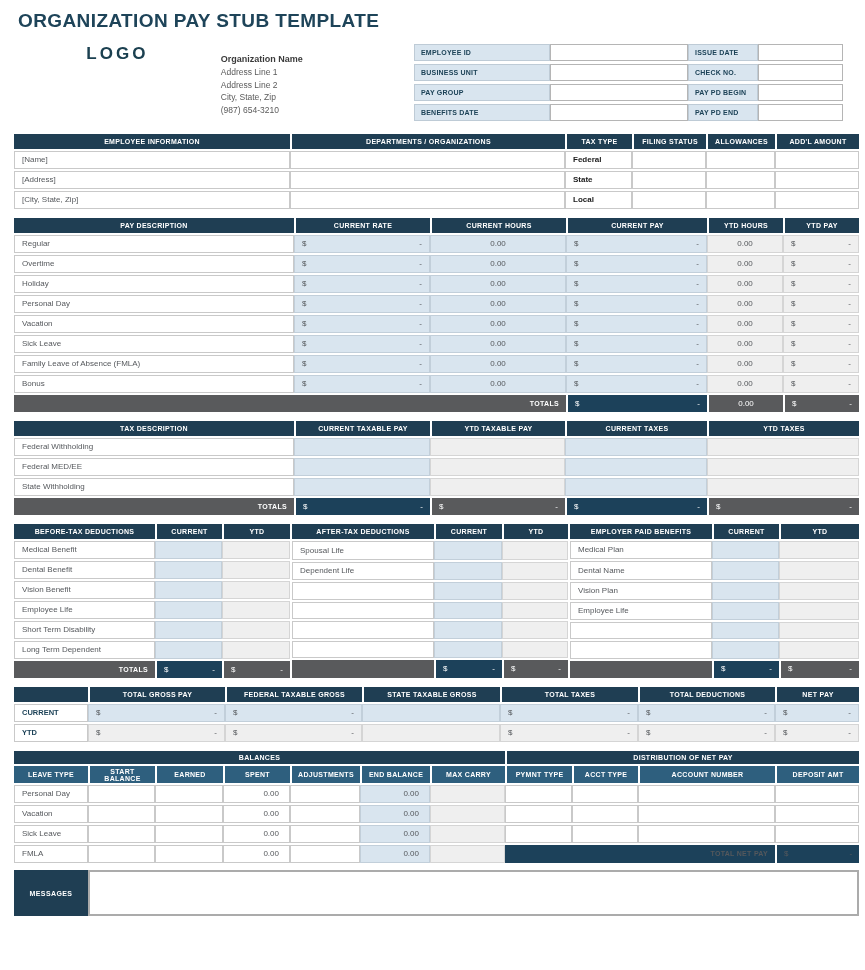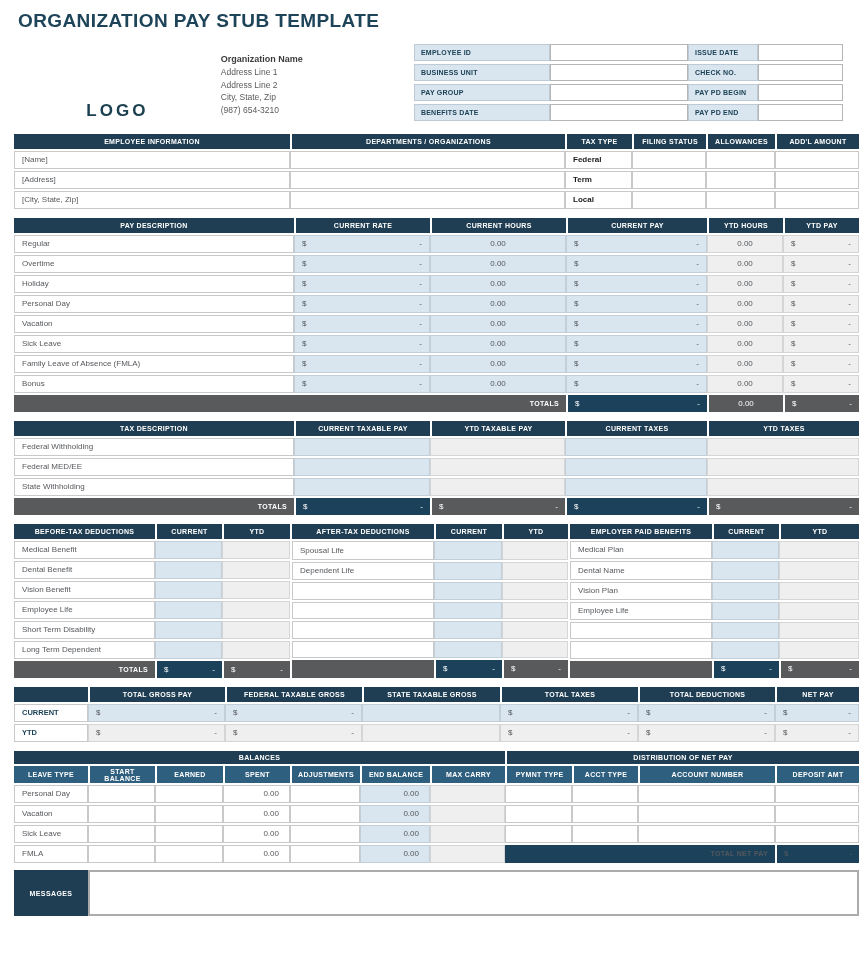--- a/index.html
+++ b/index.html
@@ -4,21 +4,21 @@
 <style>
   * { box-sizing: border-box; }
   html,body { margin:0; padding:0; background:#fff; }
   body { width:865px; height:970px; font-family:"Liberation Sans", sans-serif; }
   .page { padding:8px 22px 0 14px; }
 
   .title { font-size:19px; font-weight:bold; color:#1E4459; letter-spacing:.4px; margin:2px 0 12px 4px; }
 
   
   .top { display:flex; margin-bottom:11px; }
-  .logo-zone { width:214px; display:flex; align-items:flex-end; justify-content:center; }
+  .logo-zone { width:214px; display:flex; align-items:flex-start; justify-content:center; }
   .logo-text { font-size:17px; font-weight:bold; letter-spacing:3px; color:#1B4050; }
   .org { width:200px; padding-top:9px; }
   .org .name { font-size:9px; font-weight:bold; color:#3A3A3A; line-height:13px; }
   .org .line { font-size:8.5px; color:#5A5A5A; line-height:12.5px; }
   .fields { width:431px; display:grid; grid-template-columns:136px 138px 70px 85px; row-gap:3px; align-content:start; }
   .fcell { height:17px; line-height:15px; }
   .flbl { background:#D9E5EF; border:1px solid #BECBD6; font-size:7px; font-weight:bold; color:#1C4257; padding-left:6px; display:flex; align-items:center; letter-spacing:.2px; }
   .fval { background:#fff; border:1px solid #B5B5B5; }
 
   
@@ -112,21 +112,21 @@
       <td class="desc">[Name]</td>
       <td></td>
       <td class="desc bold">Federal</td>
       <td></td>
       <td></td>
       <td></td>
     </tr>
     <tr>
       <td class="desc">[Address]</td>
       <td></td>
-      <td class="desc bold">Term</td>
+      <td class="desc bold">State</td>
       <td></td>
       <td></td>
       <td></td>
     </tr>
     <tr>
       <td class="desc">[City, State, Zip]</td>
       <td></td>
       <td class="desc bold">Local</td>
       <td></td>
       <td></td>

